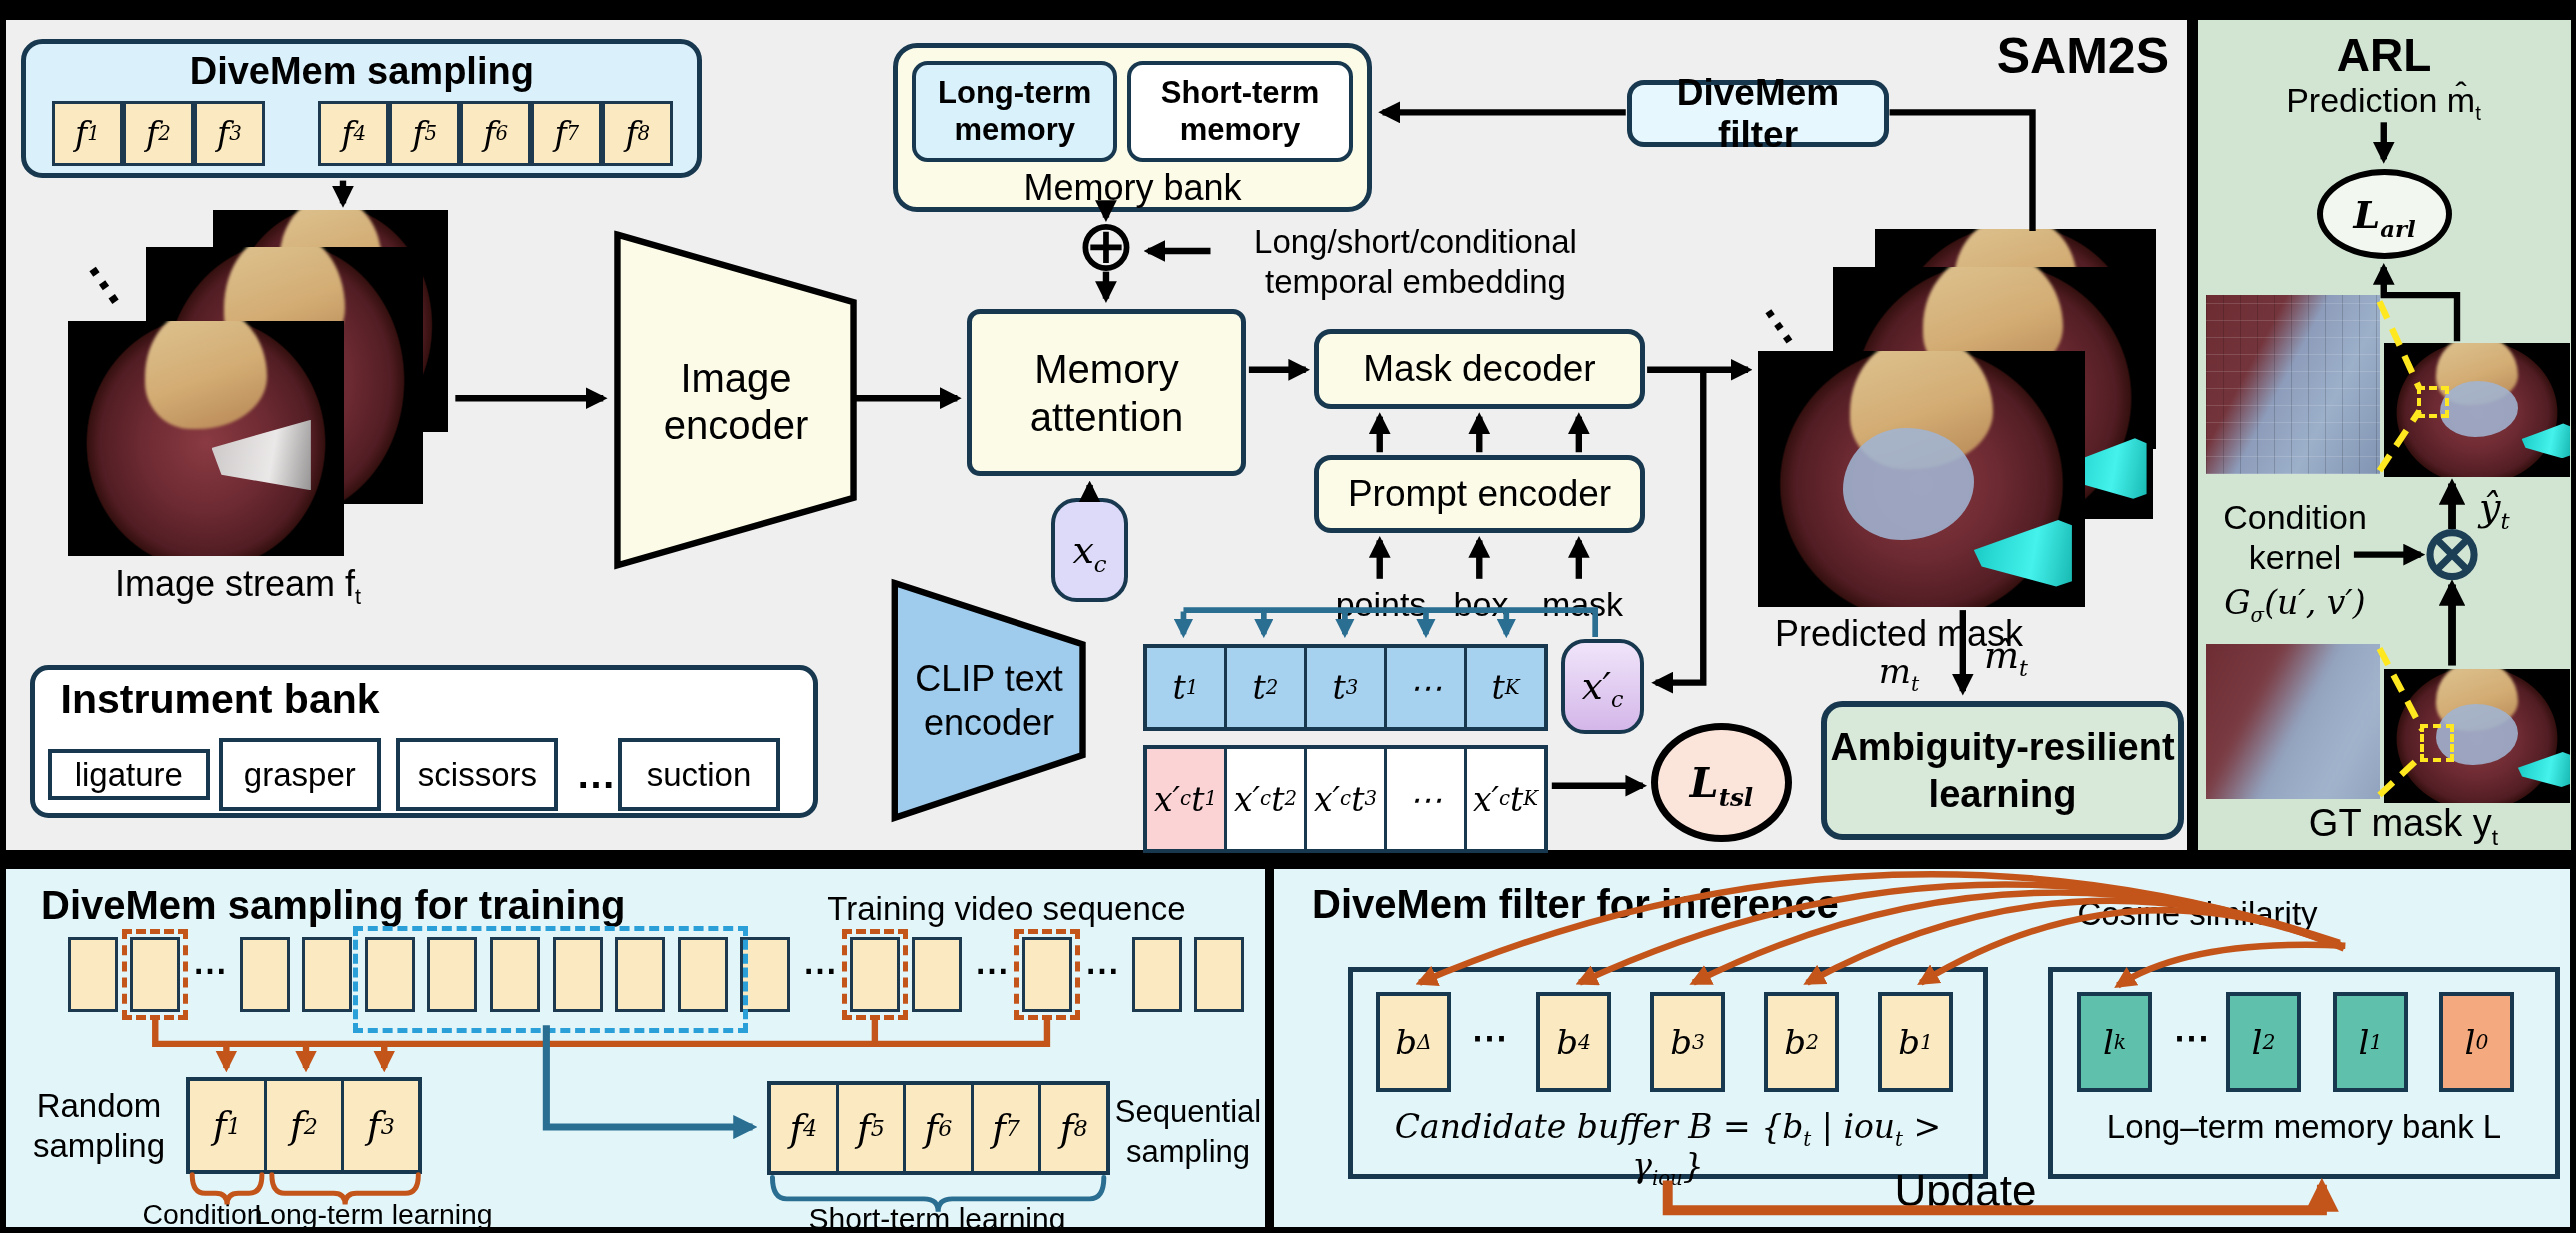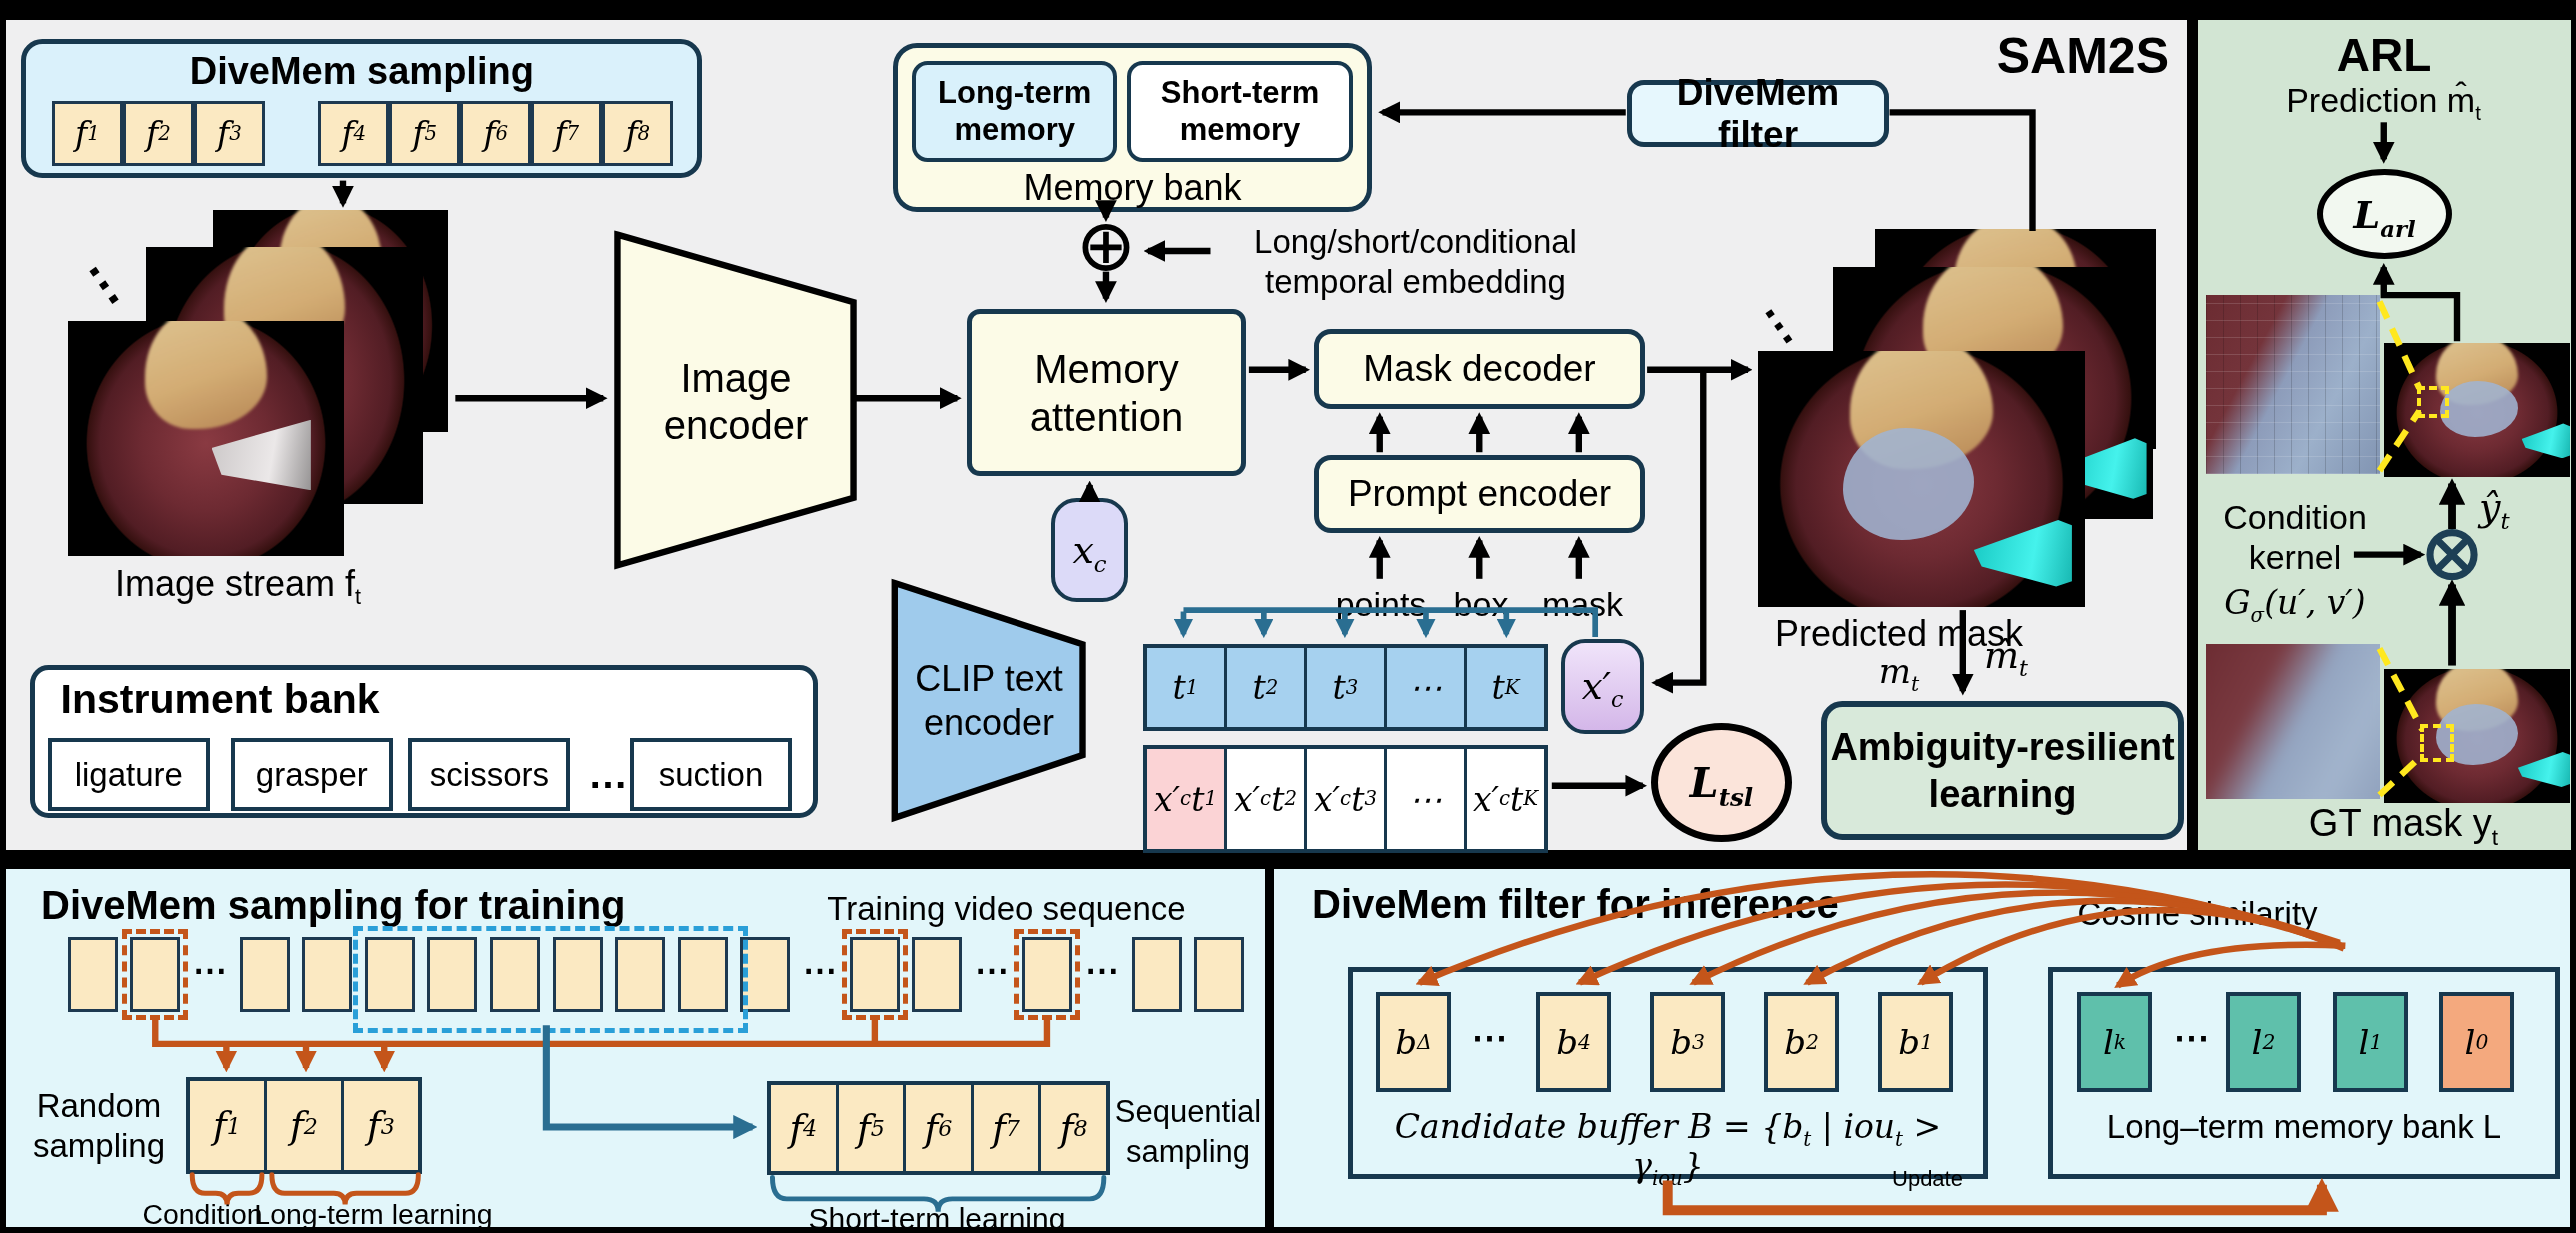--- a/index.html
+++ b/index.html
@@ -178,21 +178,21 @@
   <div class="lbl math" style="left:1984px;top:634px;width:92px;font-size:37px;">m̂<sub>t</sub></div>
 
   <div class="rbox ctr col bold" style="left:1821px;top:701px;width:363px;height:139px;background:#d8e9da;border-radius:21.3px;border-width:6.4px;font-size:38px;line-height:47px;">
     <div>Ambiguity-resilient</div>
     <div>learning</div>
   </div>
 
   <div class="rbox" style="left:30px;top:665px;width:788px;height:153px;background:#ffffff;border-radius:18.5px;border-width:5.7px;">
     <div class="lbl bold" style="left:25.6px;top:5.7px;font-size:41px;">Instrument bank</div>
     <div id="instItems" class="abs" style="left:12.8px;top:68px;display:flex;align-items:center;">
-        <div style="width: 162px; height: 73px; background: rgb(255, 255, 255); border: 4.3px solid rgb(23, 56, 78); display: flex; align-items: center; justify-content: center; font-size: 33px; margin-right: 21px; box-sizing: border-box;">ligature</div>
+        <div style="width: 162px; height: 51px; background: rgb(255, 255, 255); border: 4.3px solid rgb(23, 56, 78); display: flex; align-items: center; justify-content: center; font-size: 33px; margin-right: 9px; box-sizing: border-box;">ligature</div>
         <div style="width: 162px; height: 73px; background: rgb(255, 255, 255); border: 4.3px solid rgb(23, 56, 78); display: flex; align-items: center; justify-content: center; font-size: 33px; margin-right: 15.6px; box-sizing: border-box;">grasper</div>
         <div style="width: 162px; height: 73px; background: rgb(255, 255, 255); border: 4.3px solid rgb(23, 56, 78); display: flex; align-items: center; justify-content: center; font-size: 33px; margin-right: 15.6px; box-sizing: border-box;">scissors</div>
         <div style="width: 44px; text-align: center; font-size: 40px; font-weight: bold;">…</div>
         <div style="width: 162px; height: 73px; background: rgb(255, 255, 255); border: 4.3px solid rgb(23, 56, 78); display: flex; align-items: center; justify-content: center; font-size: 33px; margin-right: 15.6px; box-sizing: border-box;">suction</div>
       </div>
   </div>
 
   <div class="lbl bold" style="left:2270px;top:28.4px;width:228px;text-align:center;font-size:46px;">ARL</div>
   <div class="lbl" style="left:2220px;top:81px;width:327px;text-align:center;font-size:34px;">Prediction m̂<sub>t</sub></div>
   <div class="ctr abs math bold" style="left:2317px;top:169px;width:135px;height:90px;border:6.4px solid #000;border-radius:50%;background:#f2f8f0;font-size:38px;">
@@ -297,21 +297,21 @@
   <div class="abs" style="left:2048px;top:967px;width:512px;height:212px;border:5px solid #17384e;"></div>
   <div id="bankCells">
       <div style="position: absolute; left: 2077px; top: 992px; width: 75px; height: 100px; background: rgb(95, 192, 171); border: 4.3px solid rgb(23, 56, 78); display: flex; align-items: center; justify-content: center; font-size: 34px; font-family: &quot;DejaVu Serif&quot;, serif; font-style: italic; box-sizing: border-box;">l<sub>k</sub></div>
       <div style="position: absolute; left: 2171px; top: 1017px; width: 41px; text-align: center; font-size: 36px; font-weight: bold;">⋯</div>
       <div style="position: absolute; left: 2226px; top: 992px; width: 75px; height: 100px; background: rgb(95, 192, 171); border: 4.3px solid rgb(23, 56, 78); display: flex; align-items: center; justify-content: center; font-size: 34px; font-family: &quot;DejaVu Serif&quot;, serif; font-style: italic; box-sizing: border-box;">l<sub>2</sub></div>
       <div style="position: absolute; left: 2333px; top: 992px; width: 75px; height: 100px; background: rgb(95, 192, 171); border: 4.3px solid rgb(23, 56, 78); display: flex; align-items: center; justify-content: center; font-size: 34px; font-family: &quot;DejaVu Serif&quot;, serif; font-style: italic; box-sizing: border-box;">l<sub>1</sub></div>
       <div style="position: absolute; left: 2439px; top: 992px; width: 75px; height: 100px; background: rgb(244, 169, 126); border: 4.3px solid rgb(23, 56, 78); display: flex; align-items: center; justify-content: center; font-size: 34px; font-family: &quot;DejaVu Serif&quot;, serif; font-style: italic; box-sizing: border-box;">l<sub>0</sub></div>
     </div>
   <div class="lbl" style="left:2055px;top:1108px;width:498px;text-align:center;font-size:33px;">Long–term memory bank L</div>
 
-  <div class="lbl" style="left:1821px;top:1166px;width:213px;text-align:center;font-size:22px;">Update</div>
+  <div class="lbl" style="left:1859px;top:1166px;width:213px;text-align:center;font-size:44px;">Update</div>
 
   <svg class="abs" style="left:0;top:0;width:2576px;height:1233px;pointer-events:none;" viewBox="0 0 3622 1734">
     <defs>
       <marker id="mB" viewBox="0 0 10 10" refX="8" refY="5" markerWidth="3.4" markerHeight="3.4" orient="auto-start-reverse">
         <path d="M0,0L10,5L0,10z" fill="#000"></path>
         </marker>
       <marker id="mO" viewBox="0 0 10 10" refX="8" refY="5" markerWidth="3.4" markerHeight="3.4" orient="auto-start-reverse">
         <path d="M0,0L10,5L0,10z" fill="#c4551a"></path>
         </marker>
       <marker id="mT" viewBox="0 0 10 10" refX="8" refY="5" markerWidth="3.4" markerHeight="3.4" orient="auto-start-reverse">

